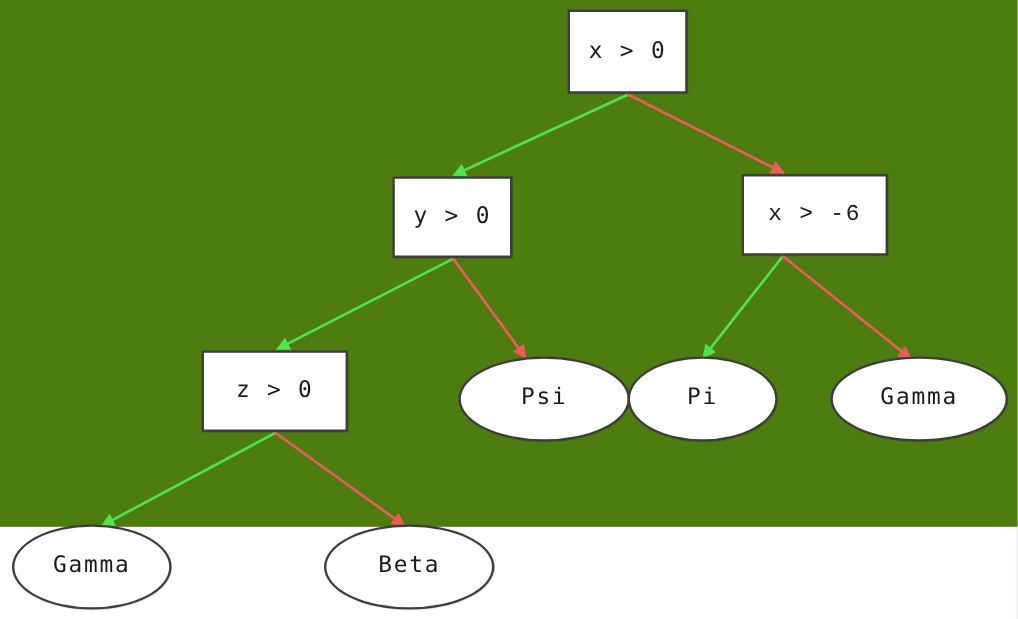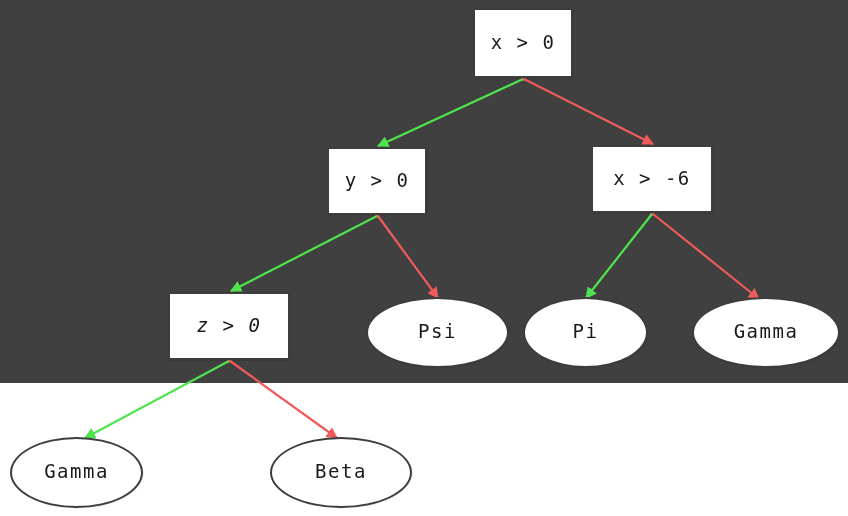--- a/index.html
+++ b/index.html
@@ -9,22 +9,22 @@
   }
   body {
     width: 848px;
     height: 516px;
     font-family: "DejaVu Sans Mono", monospace;
     overflow: hidden;
   }
   #canvas {
     position: relative;
     width: 848px;
-    height: 383px;
-    background: #404040;
+    height: 439px;
+    background: #4d7c0f;
   }
   #edges {
     position: absolute;
     left: 0;
     top: 0;
     width: 848px;
     height: 516px;
   }
   .node {
     position: absolute;
@@ -89,27 +89,27 @@
       </g>
   </svg>
 
   <div id="node-layer">
       <div class="node decision" style="left: 473px; top: 8px; width: 100px; height: 70px;">
         <span class="node-label">x &gt; 0</span>
       </div>
       <div class="node decision" style="left: 327px; top: 147px; width: 100px; height: 68px;">
         <span class="node-label">y &gt; 0</span>
       </div>
-      <div class="node decision" style="left: 591px; top: 145px; width: 122px; height: 68px;">
+      <div class="node decision" style="left: 618px; top: 145px; width: 122px; height: 68px; font-family: Liberation Mono, monospace;">
         <span class="node-label">x &gt; -6</span>
       </div>
-      <div class="node decision" style="left: 168px; top: 292px; width: 122px; height: 68px; font-style: italic;">
+      <div class="node decision" style="left: 168px; top: 292px; width: 122px; height: 68px;">
         <span class="node-label">z &gt; 0</span>
       </div>
-      <div class="node leaf" style="left: 366px; top: 297px; width: 143px; height: 71px;">
+      <div class="node leaf" style="left: 382px; top: 297px; width: 143px; height: 71px;">
         <span class="node-label">Psi</span>
       </div>
       <div class="node leaf" style="left: 523px; top: 297px; width: 125px; height: 71px; justify-content: center;">
         <span class="node-label">Pi</span>
       </div>
       <div class="node leaf" style="left: 692px; top: 297px; width: 148px; height: 71px; align-items: center;">
         <span class="node-label">Gamma</span>
       </div>
       <div class="node leaf" style="left: 10px; top: 437px; width: 133px; height: 71px;">
         <span class="node-label">Gamma</span>

